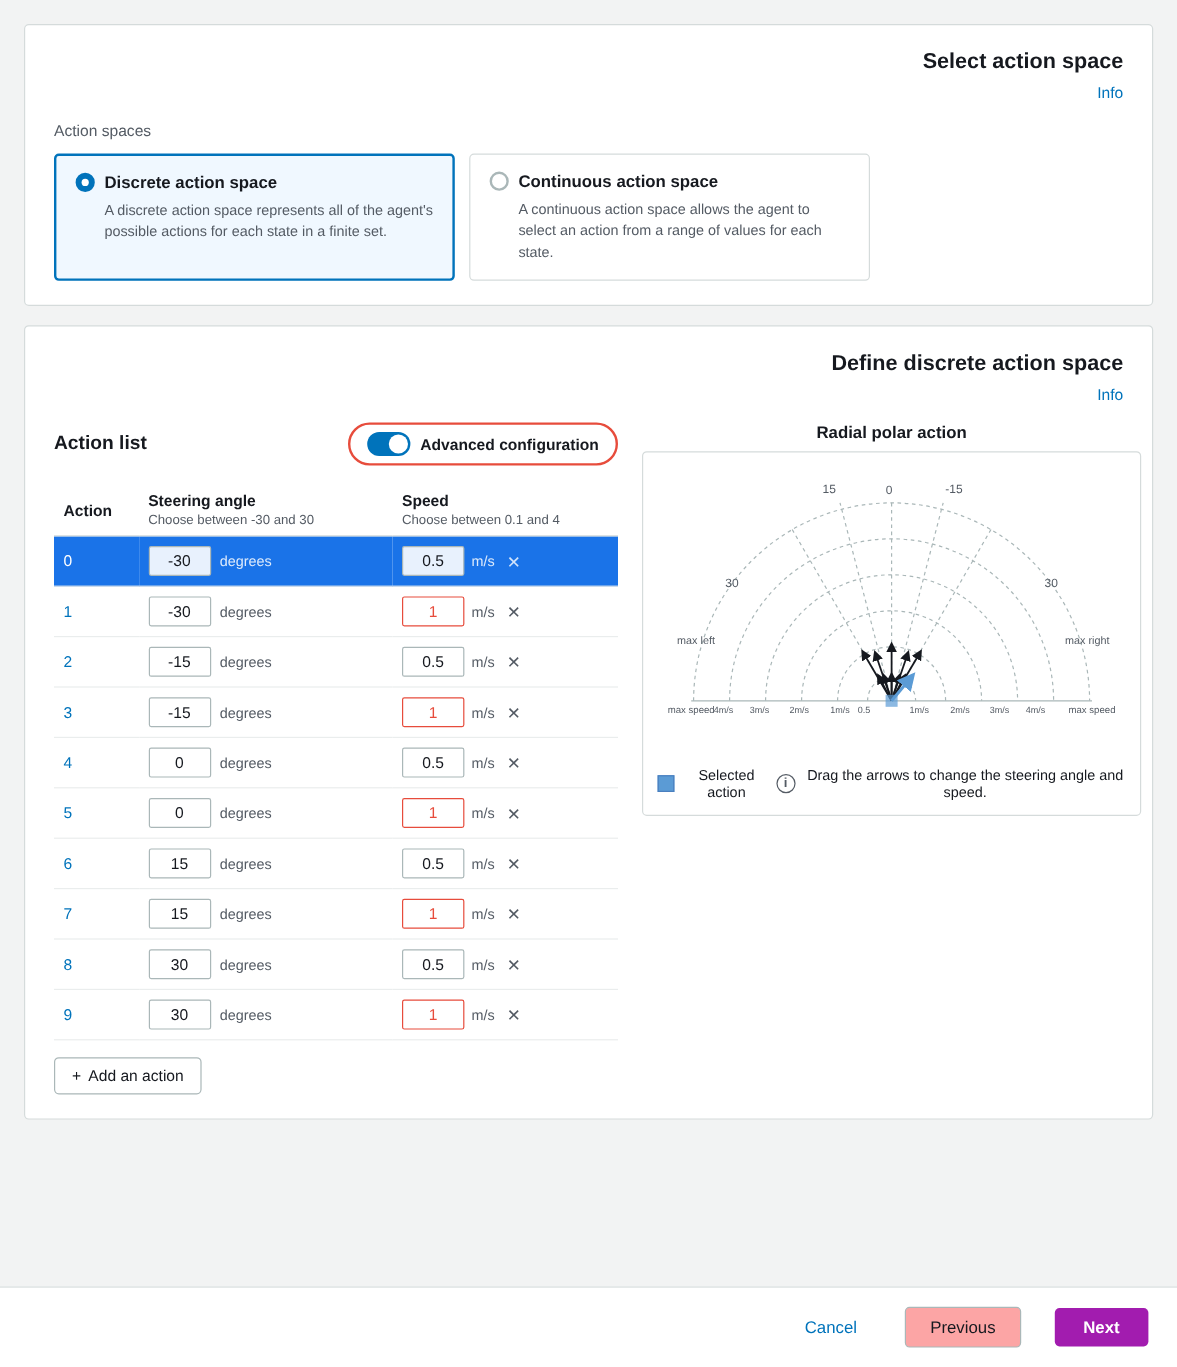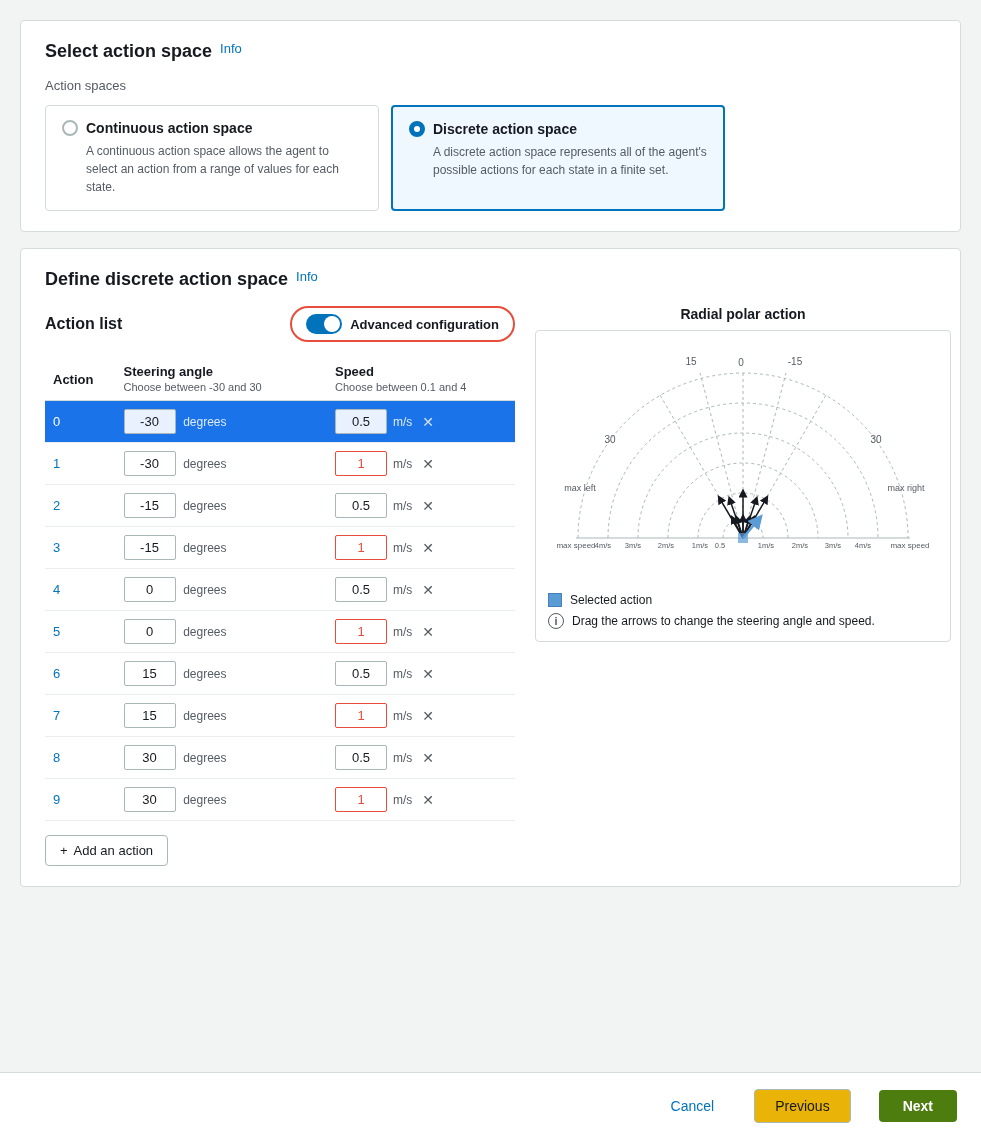--- a/index.html
+++ b/index.html
@@ -21,23 +21,24 @@
       background: #fff;
       border: 1px solid #d5dbdb;
       border-radius: 4px;
       padding: 20px 24px;
     }
     .card-title {
       font-size: 18px;
       font-weight: 700;
       color: #16191f;
       display: flex;
-      align-items: flex-start;
+      align-items: flex-end;
       gap: 8px;
       margin-bottom: 16px;
+      flex-direction: column;
     }
     .info-link {
       color: #0073bb;
       font-size: 13px;
       font-weight: 400;
       cursor: pointer;
       text-decoration: none;
     }
     .section-label {
       font-size: 13px;
@@ -265,21 +266,21 @@
       padding: 12px;
       background: #fff;
     }
     .graph-svg-wrap {
       display: flex;
       justify-content: center;
     }
     .graph-legend {
       margin-top: 10px;
       display: flex;
-      flex-direction: column;
+      flex-direction: row;
       gap: 6px;
       text-align: center;
     }
     .legend-item {
       display: flex;
       align-items: center;
       gap: 8px;
       font-size: 12px;
       color: #16191f;
     }
@@ -320,30 +321,30 @@
     }
     .btn-cancel {
       background: none;
       border: none;
       cursor: pointer;
       color: #0073bb;
       font-size: 14px;
       padding: 8px 12px;
     }
     .btn-previous {
-      background: #eab308;
+      background: #fca5a5;
       border: 1px solid #aab7b8;
       border-radius: 4px;
       padding: 8px 20px;
       font-size: 14px;
       cursor: pointer;
       color: #16191f;
     }
     .btn-next {
-      background: #4d7c0f;
+      background: #a21caf;
       border: none;
       border-radius: 4px;
       padding: 8px 24px;
       font-size: 14px;
       font-weight: 600;
       cursor: pointer;
       color: #fff;
     }
 
     .th-action { width: 60px; }
@@ -357,34 +358,34 @@
 <div class="page-container">
 
   <div class="card">
     <div class="card-title">
       <span>Select action space</span>
       <a class="info-link">Info</a>
     </div>
     <div class="section-label">Action spaces</div>
     <div class="action-spaces-grid">
 
+      <div class="action-space-option selected">
+        <div class="option-header">
+          <div class="radio-circle checked"></div>
+          <span>Discrete action space</span>
+        </div>
+        <div class="option-desc">A discrete action space represents all of the agent's possible actions for each state in a finite set.</div>
+      </div>
+
       <div class="action-space-option">
         <div class="option-header">
           <div class="radio-circle"></div>
           <span>Continuous action space</span>
         </div>
         <div class="option-desc">A continuous action space allows the agent to select an action from a range of values for each state.</div>
-      </div>
-
-      <div class="action-space-option selected">
-        <div class="option-header">
-          <div class="radio-circle checked"></div>
-          <span>Discrete action space</span>
-        </div>
-        <div class="option-desc">A discrete action space represents all of the agent's possible actions for each state in a finite set.</div>
       </div>
     </div>
   </div>
 
   <div class="card">
     <div class="card-title">
       <span>Define discrete action space</span>
       <a class="info-link">Info</a>
     </div>
     <div class="discrete-section">

